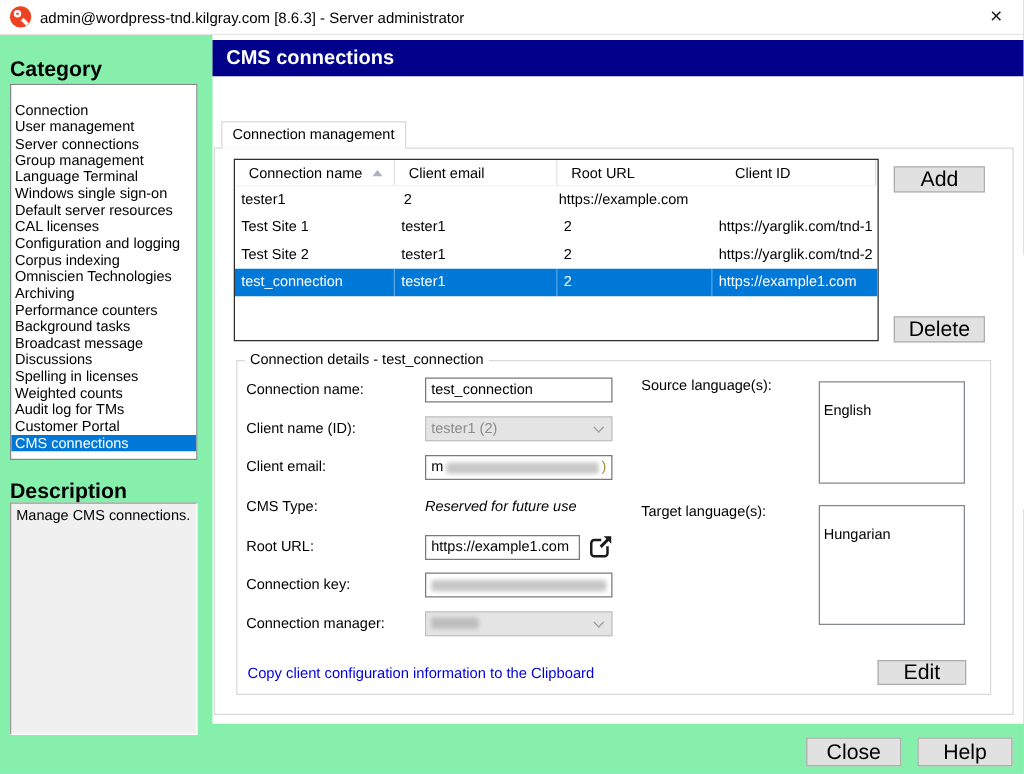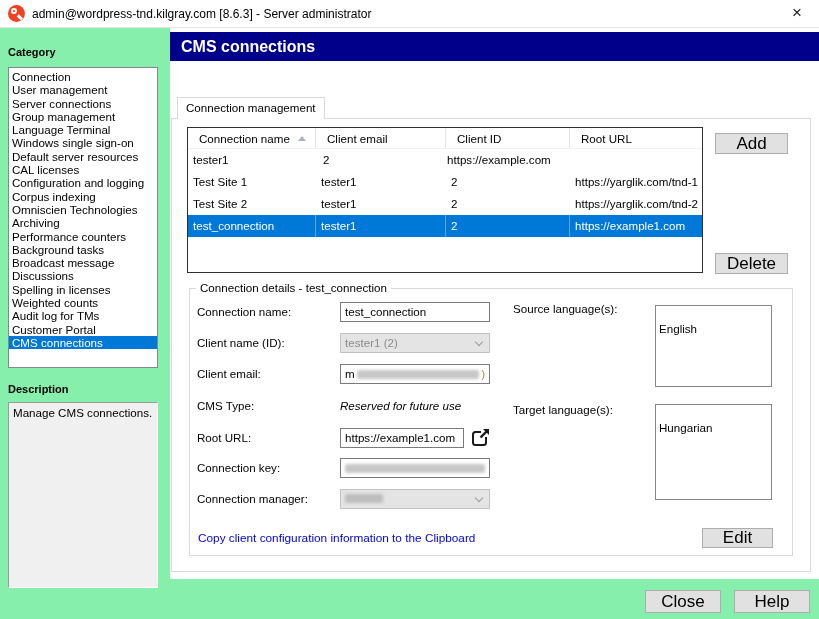--- a/index.html
+++ b/index.html
@@ -10,22 +10,22 @@
     outline:1px solid #a9a9a9; overflow:hidden;
   }
   
   .titlebar { position:absolute; left:0; top:0; width:819px; height:28px; background:#fff; border-bottom:1px solid #e6e6e6; }
   .logo { position:absolute; left:8px; top:5px; width:17px; height:17px; background:#EE4323; border-radius:50%; }
   .logo .ring { position:absolute; left:3px; top:3px; width:6px; height:6px; border:2px solid #fff; border-radius:50%; }
   .logo .tail { position:absolute; right:2px; bottom:3px; width:6px; height:2.6px; background:#fff; transform:rotate(45deg); }
   .title-text { position:absolute; left:32px; top:0; line-height:28px; font-size:12px; }
   .close-btn { position:absolute; right:0; top:0; width:44px; height:28px; text-align:center; line-height:25px; font-size:17px; color:#222; cursor:pointer; }
   
-  .section-label { position:absolute; font-weight:bold; font-size:11px; }
-  .category-list { position:absolute; left:8px; top:67px; width:150px; height:301px; background:#fff; border:1px solid #828790; padding-top:2px; overflow:hidden; }
+  .section-label { position:absolute; font-weight:bold; font-size:17px; }
+  .category-list { position:absolute; left:8px; top:67px; width:150px; height:301px; background:#fff; border:1px solid #828790; padding-top:14px; overflow:hidden; }
   .cat-item { height:13.3px; line-height:13.3px; padding-left:3px; white-space:nowrap; cursor:default; }
   .cat-item.selected { background:#0078D7; color:#fff; }
   .desc-box { position:absolute; left:8px; top:402px; width:150px; height:186px; background:#f0f0f0; border:1px solid; border-color:#9b9b9b #fdfdfd #fdfdfd #9b9b9b; padding:3px 4px; }
   
   .right-panel { position:absolute; left:170px; top:28px; width:649px; height:551px; background:#fff; }
   .blue-header { position:absolute; left:170px; top:32px; width:649px; height:29px; background:#00008B; color:#fff; font-weight:bold; font-size:16px; line-height:29px; padding-left:11px; }
   .tab { position:absolute; left:177px; top:97px; height:22px; background:#fff; border:1px solid #d9d9d9; border-bottom:none; padding:0 8px; line-height:20px; z-index:2; cursor:pointer; }
   .tab-page { position:absolute; left:171px; top:118px; width:640px; height:454px; border:1px solid #d9d9d9; background:#fff; }
   
   .lv { position:absolute; left:187px; top:127px; width:516px; height:146px; border:1px solid #2f2f2f; background:#fff; overflow:hidden; }
@@ -112,25 +112,25 @@
 
   <div class="lv">
     <div class="thead">
       <div class="th c0">
         <span>Connection name</span>
         <span class="sort-asc"></span>
       </div>
       <div class="th c1">
           <span>Client email</span>
         </div>
+      <div class="th c3">
+          <span>Root URL</span>
+        </div>
       <div class="th c2">
           <span>Client ID</span>
-        </div>
-      <div class="th c3">
-          <span>Root URL</span>
         </div>
     </div>
     <div class="tr">
       <div class="td c1">tester1</div>
       <div class="td c2">2</div>
       <div class="td c3">https://example.com</div>
     </div>
     <div class="tr">
       <div class="td c0">Test Site 1</div>
       <div class="td c1">tester1</div>

